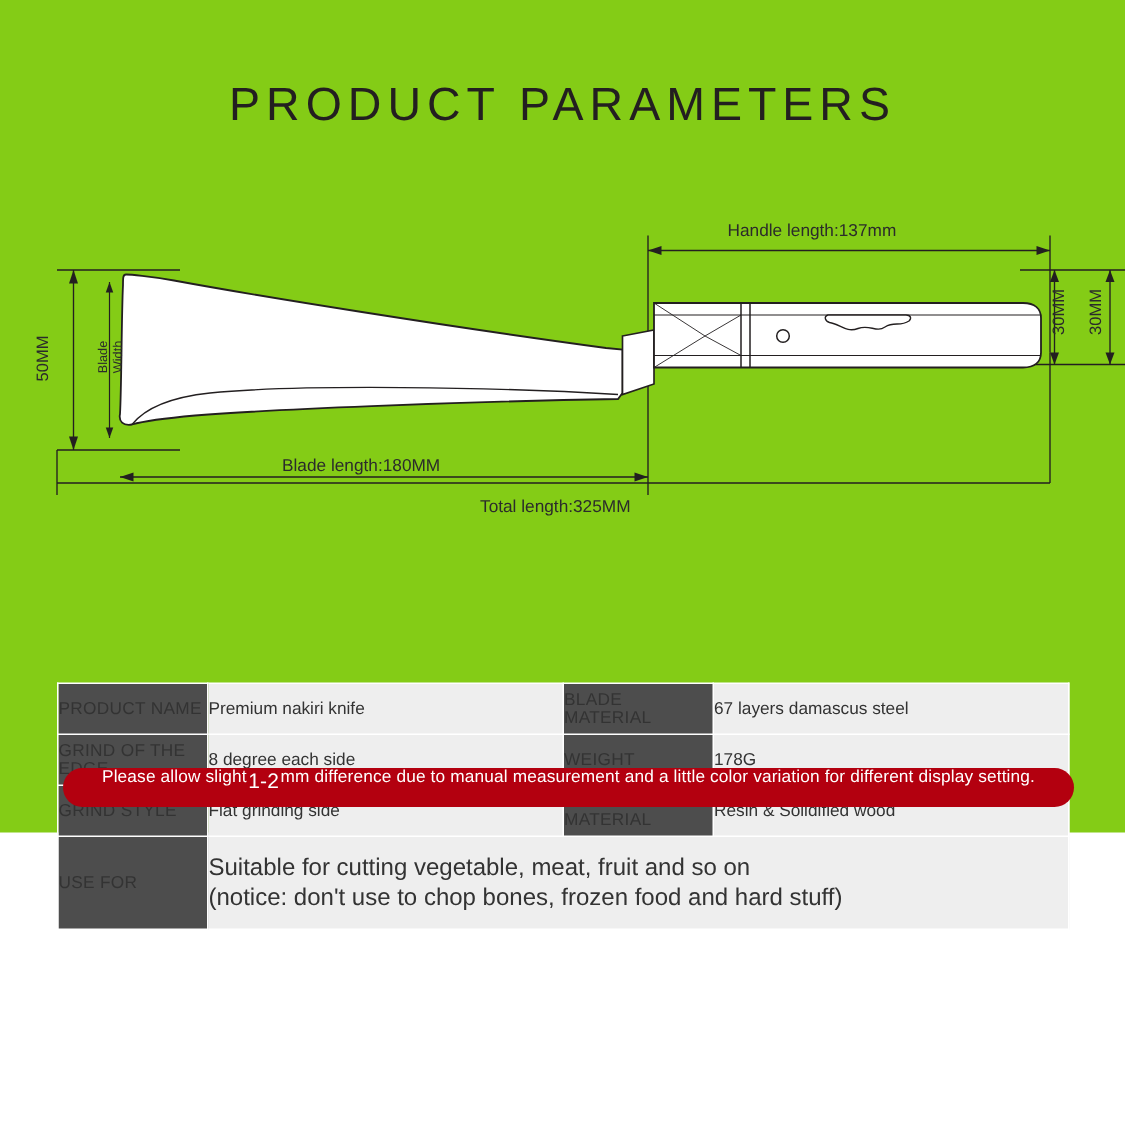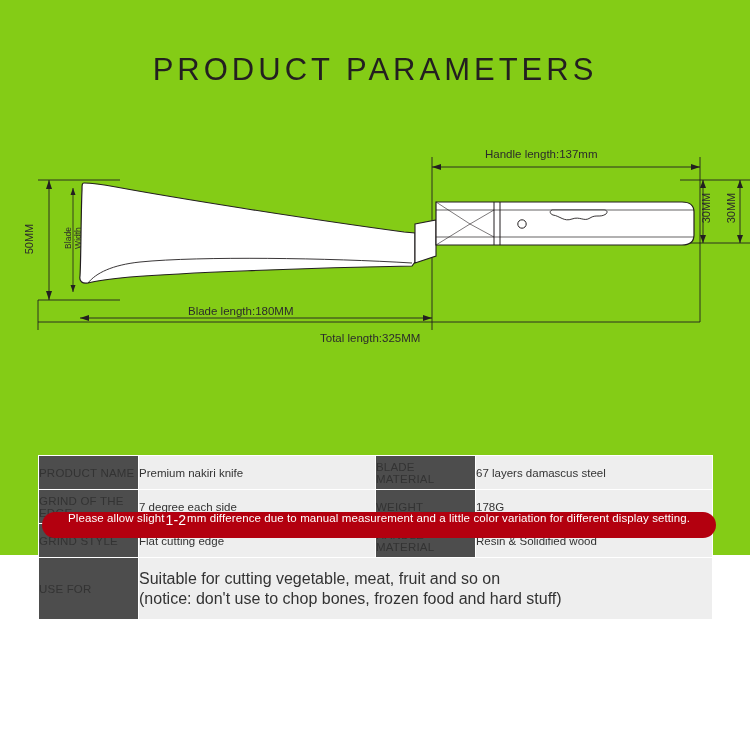--- a/index.html
+++ b/index.html
@@ -236,27 +236,27 @@
     <table class="spec">
       <tbody>
           <tr>
         <td class="key">PRODUCT NAME</td>
         <td class="val">Premium nakiri knife</td>
         <td class="key key2">BLADE MATERIAL</td>
         <td class="val val2">67 layers damascus steel</td>
       </tr>
       <tr>
         <td class="key">GRIND OF THE EDGE</td>
-        <td class="val">7 degree each side</td>
+        <td class="val">8 degree each side</td>
         <td class="key key2">WEIGHT</td>
         <td class="val val2">178G</td>
       </tr>
       <tr>
         <td class="key">GRIND STYLE</td>
-        <td class="val">Flat cutting edge</td>
+        <td class="val">Flat grinding side</td>
         <td class="key key2">HANDLE MATERIAL</td>
         <td class="val val2">Resin &amp; Solidified wood</td>
       </tr>
       <tr class="usefor">
         <td class="key">USE FOR</td>
         <td class="val" colspan="3">
           <div>Suitable for cutting vegetable, meat, fruit and so on</div>
           <div>(notice: don't use to chop bones, frozen food and hard stuff)</div>
         </td>
       </tr>

